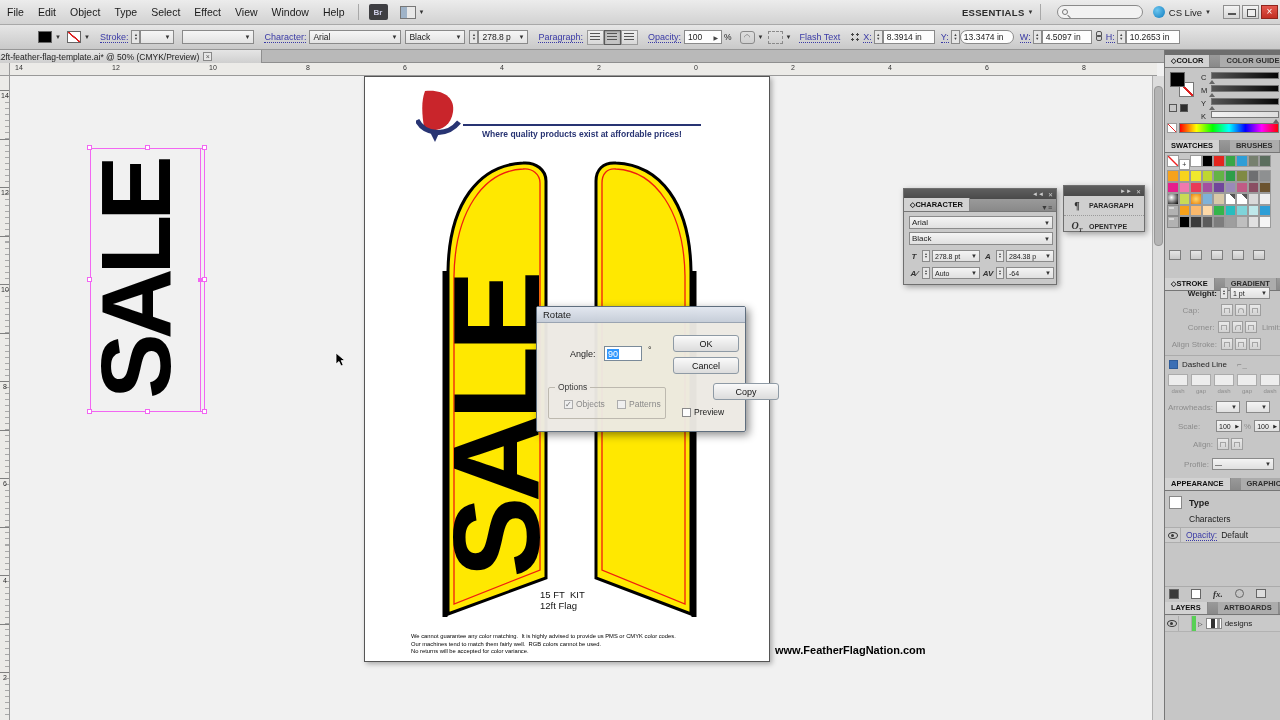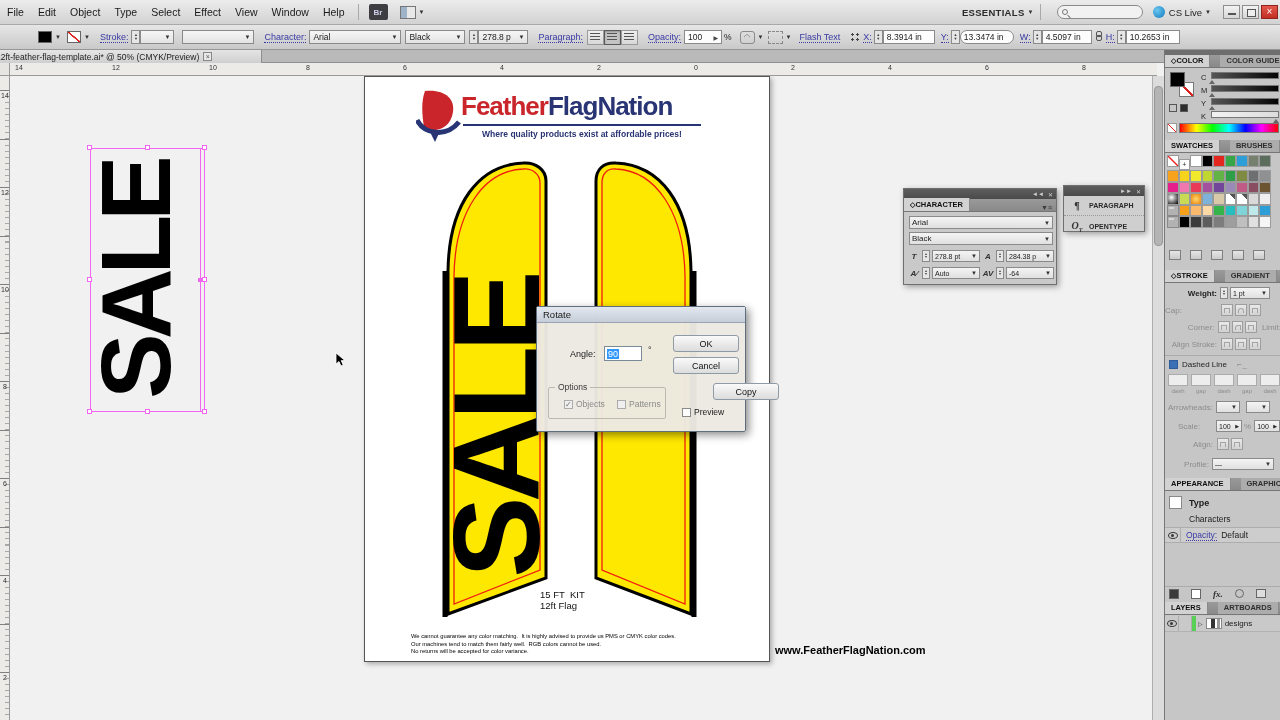--- a/index.html
+++ b/index.html
@@ -351,23 +351,20 @@
 
 <div id="canvas">
 
   <div id="artboard">
 
     <svg class="abs" style="left:51px;top:12px;" width="45" height="54" viewBox="0 0 45 54">
       <path d="M9,2 C28,0 39,9 37,23 C35,37 24,43 11,41 L8,38 C6,26 5,12 9,2 Z" fill="#C9252B"></path>
       <path d="M1,31 C8,45 30,49 43,33" stroke="#283473" stroke-width="5" fill="none"></path>
       <path d="M13,41 L19,53 L24,42 Z" fill="#283473"></path>
     </svg>
-    <div id="logo-text">
-      <span style="color:#C9252B;">Feather</span><span style="color:#283473;">Flag</span><span style="color:#283473;">Nation</span>
-    </div>
     <div id="logo-rule"></div>
     <div id="logo-tagline">Where quality products exist at affordable prices!</div>
 
     <svg class="abs" style="left:0;top:0;" width="406" height="586" viewBox="0 0 406 586">
       <path d="M80,194 L80,540" stroke="#000" stroke-width="5"></path>
       <path d="M83,537 L83,194 C84,126 114,88 158,86 C171,85 181,93 181,104 L181,501 Z" fill="#FFE800" stroke="#000" stroke-width="3"></path>
       <path d="M89,527 L89,199 C90,135 118,94 158,92 C167,91 175,97 175,106 L175,493 Z" fill="none" stroke="#F01E0F" stroke-width="1.3"></path>
       <text id="flag-sale-text" transform="translate(130,350) rotate(-90)" x="0" y="44" text-anchor="middle" font-family="Liberation Sans, sans-serif" font-weight="bold" font-size="122" letter-spacing="-6" fill="#000">SALE</text>
       <path d="M329,194 L329,540" stroke="#000" stroke-width="5"></path>
       <path d="M326,537 L326,194 C325,126 295,88 251,86 C238,85 231,93 231,104 L231,501 Z" fill="#FFE800" stroke="#000" stroke-width="3"></path>
@@ -449,39 +446,39 @@
     </div>
   <div id="swatch-grid" class="abs" style="left:2px;top:105px;width:112px;line-height:0;"><span class="sw sw-none"></span><span class="sw sw-reg">+</span><span class="sw" style="background: rgb(255, 255, 255);"></span><span class="sw" style="background: rgb(0, 0, 0);"></span><span class="sw" style="background: rgb(227, 38, 30);"></span><span class="sw" style="background: rgb(55, 166, 70);"></span><span class="sw" style="background: rgb(46, 158, 214);"></span><span class="sw" style="background: rgb(118, 128, 110);"></span><span class="sw" style="background: rgb(91, 110, 94);"></span><span class="sw" style="background: rgb(246, 162, 28);"></span><span class="sw" style="background: rgb(248, 211, 28);"></span><span class="sw" style="background: rgb(240, 233, 44);"></span><span class="sw" style="background: rgb(191, 215, 48);"></span><span class="sw" style="background: rgb(100, 179, 70);"></span><span class="sw" style="background: rgb(46, 158, 73);"></span><span class="sw" style="background: rgb(127, 138, 67);"></span><span class="sw" style="background: rgb(110, 111, 113);"></span><span class="sw" style="background: rgb(142, 144, 145);"></span><span class="sw" style="background: rgb(230, 30, 140);"></span><span class="sw" style="background: rgb(240, 120, 174);"></span><span class="sw" style="background: rgb(233, 58, 87);"></span><span class="sw" style="background: rgb(164, 80, 159);"></span><span class="sw" style="background: rgb(113, 70, 155);"></span><span class="sw" style="background: rgb(154, 138, 184);"></span><span class="sw" style="background: rgb(192, 91, 133);"></span><span class="sw" style="background: rgb(138, 78, 99);"></span><span class="sw" style="background: rgb(108, 84, 48);"></span><span class="sw sw-grad-sphere"></span><span class="sw" style="background: rgb(201, 218, 85);"></span><span class="sw sw-grad-orange"></span><span class="sw sw-tex-blue"></span><span class="sw sw-tex-tan"></span><span class="sw sw-pat"></span><span class="sw sw-pat"></span><span class="sw" style="background: rgb(217, 217, 217);"></span><span class="sw" style="background: rgb(239, 239, 239);"></span><span class="sw sw-folder"></span><span class="sw" style="background: rgb(246, 160, 26);"></span><span class="sw" style="background: rgb(251, 185, 108);"></span><span class="sw" style="background: rgb(253, 217, 168);"></span><span class="sw" style="background: rgb(53, 180, 74);"></span><span class="sw" style="background: rgb(39, 189, 190);"></span><span class="sw" style="background: rgb(127, 212, 217);"></span><span class="sw" style="background: rgb(191, 232, 234);"></span><span class="sw" style="background: rgb(46, 158, 214);"></span><span class="sw sw-folder"></span><span class="sw" style="background: rgb(0, 0, 0);"></span><span class="sw" style="background: rgb(59, 59, 59);"></span><span class="sw" style="background: rgb(92, 92, 92);"></span><span class="sw" style="background: rgb(125, 125, 125);"></span><span class="sw" style="background: rgb(158, 158, 158);"></span><span class="sw" style="background: rgb(191, 191, 191);"></span><span class="sw" style="background: rgb(224, 224, 224);"></span><span class="sw" style="background: rgb(245, 245, 245);"></span></div>
   <div class="abs" style="left:4px;top:200px;width:110px;display:flex;gap:9px;">
     <span class="swico"></span>
     <span class="swico"></span>
     <span class="swico"></span>
     <span class="swico"></span>
     <span class="swico"></span>
   </div>
 
-  <div class="dock-tabs" style="top:220px;">
+  <div class="dock-tabs" style="top:228px;">
       <div class="ptab active diamond">STROKE</div>
       <div class="ptab">GRADIENT</div>
       <div class="ptab">TRANSPARENCY</div>
     </div>
   <div class="abs" style="left:0;top:231px;width:116px;height:197px;font-size:8px;">
     <div class="abs" style="left:0;top:6px;width:116px;display:flex;align-items:center;">
       <span style="width:52px;text-align:right;font-weight:bold;color:#222;">Weight:</span>
       <span class="ministepper" style="margin-left:3px;">
           <span>▲</span>
           <span>▼</span>
         </span>
       <span class="minicombo" style="width:40px;margin-left:2px;">
         <span>1 pt</span>
           <span class="dd-arrow">▼</span>
         </span>
     </div>
     <div class="abs" style="left:0;top:23px;width:116px;display:flex;align-items:center;">
-      <span class="dim" style="width:52px;text-align:left;">Cap:</span>
+      <span class="dim" style="width:52px;text-align:center;">Cap:</span>
       <span class="sbtn" style="margin-left:4px;">
           <i></i>
         </span>
       <span class="sbtn" style="margin-left:2px;">
           <i style="border-radius:3px 3px 0 0;"></i>
         </span>
       <span class="sbtn" style="margin-left:2px;">
           <i></i>
         </span>
     </div>

